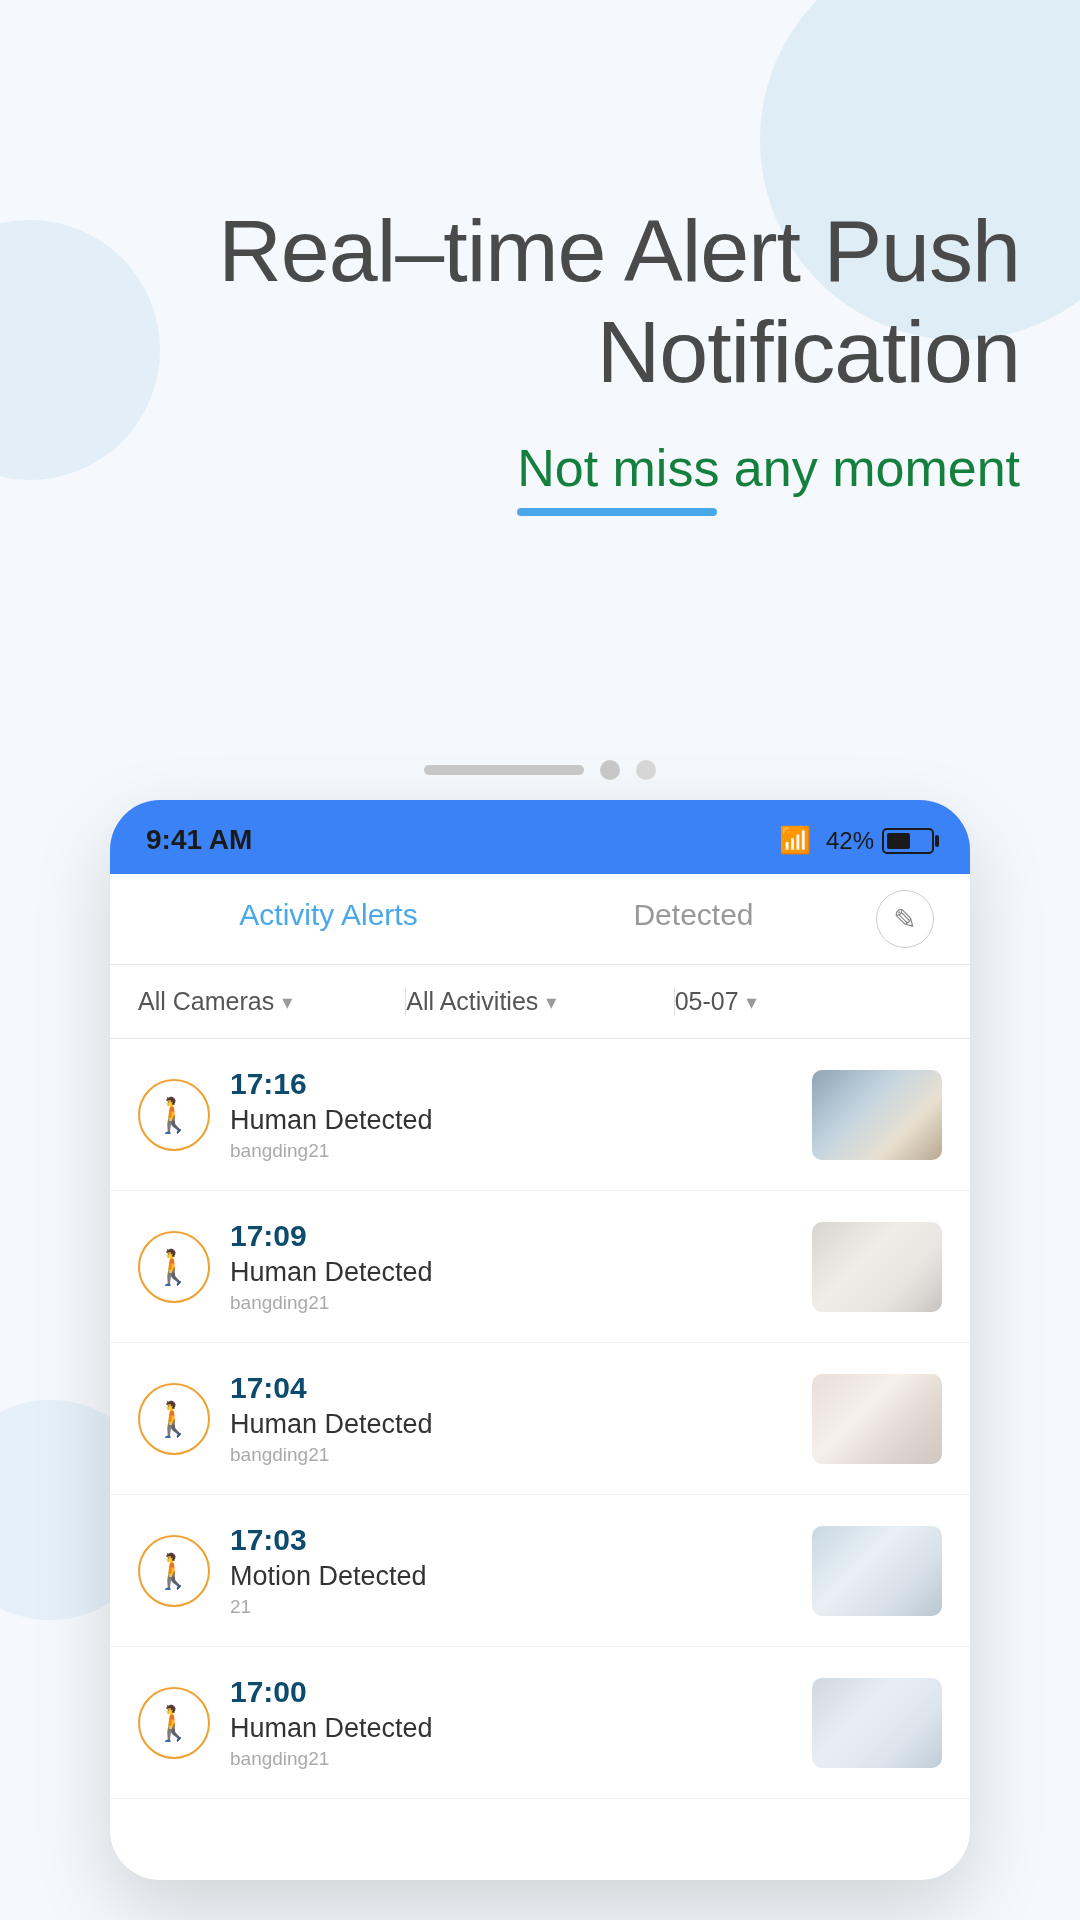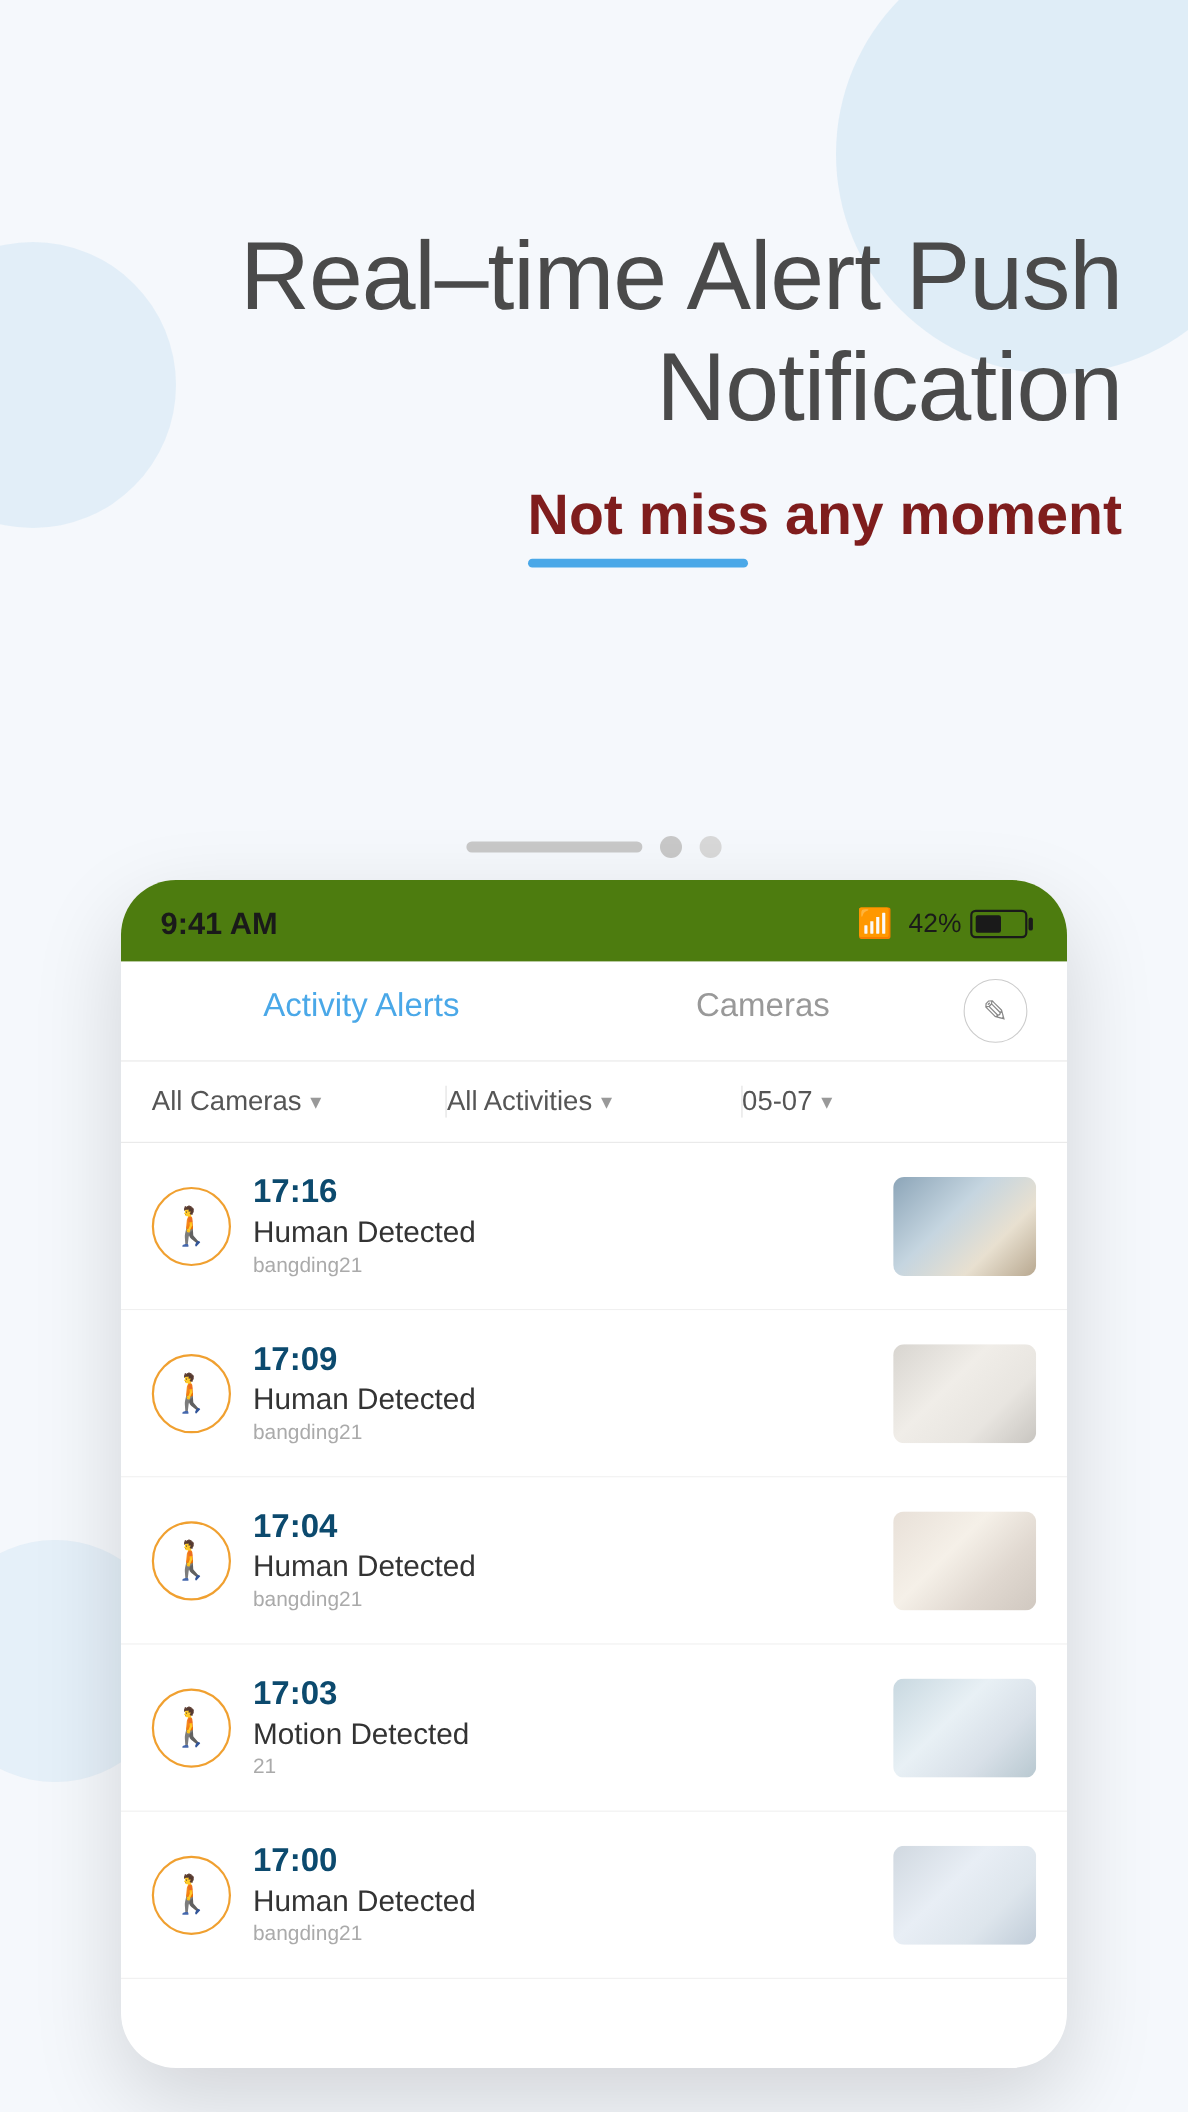--- a/index.html
+++ b/index.html
@@ -59,22 +59,22 @@
       font-size: 88px;
       font-weight: 300;
       color: #4a4a4a;
       line-height: 1.15;
       letter-spacing: -1px;
     }
 
     .subtitle {
       margin-top: 36px;
       font-size: 52px;
-      font-weight: 700;
-      color: #7f1d1d;
+      font-weight: 400;
+      color: #15803d;
       position: relative;
       display: inline-block;
     }
 
     .subtitle::after {
       content: '';
       position: absolute;
       bottom: -18px;
       left: 0;
       width: 200px;
@@ -119,23 +119,23 @@
       background: #ffffff;
       border-radius: 50px;
       box-shadow: 0 30px 80px rgba(0,0,0,0.15);
       overflow: hidden;
     }
 
     
     .status-bar {
       display: flex;
       justify-content: space-between;
-      align-items: flex-start;
+      align-items: flex-end;
       padding: 24px 36px 18px;
-      background: #4d7c0f;
+      background: #3b82f6;
     }
     .status-time {
       font-size: 28px;
       font-weight: 600;
       color: #1a1a1a;
     }
     .status-right {
       display: flex;
       align-items: center;
       gap: 14px;
@@ -343,21 +343,21 @@
         <span>42%</span>
         <div class="battery-bar">
           <div class="battery-fill"></div>
         </div>
       </div>
     </div>
   </div>
 
   <div class="tabs">
     <div class="tab active">Activity Alerts</div>
-    <div class="tab">Cameras</div>
+    <div class="tab">Detected</div>
     <div class="tab-edit-btn">
       <span>✎</span>
     </div>
   </div>
 
   <div class="filter-bar">
     <div class="filter-item">
       <span>All Cameras</span>
       <span class="chevron-down">▾</span>
     </div>

